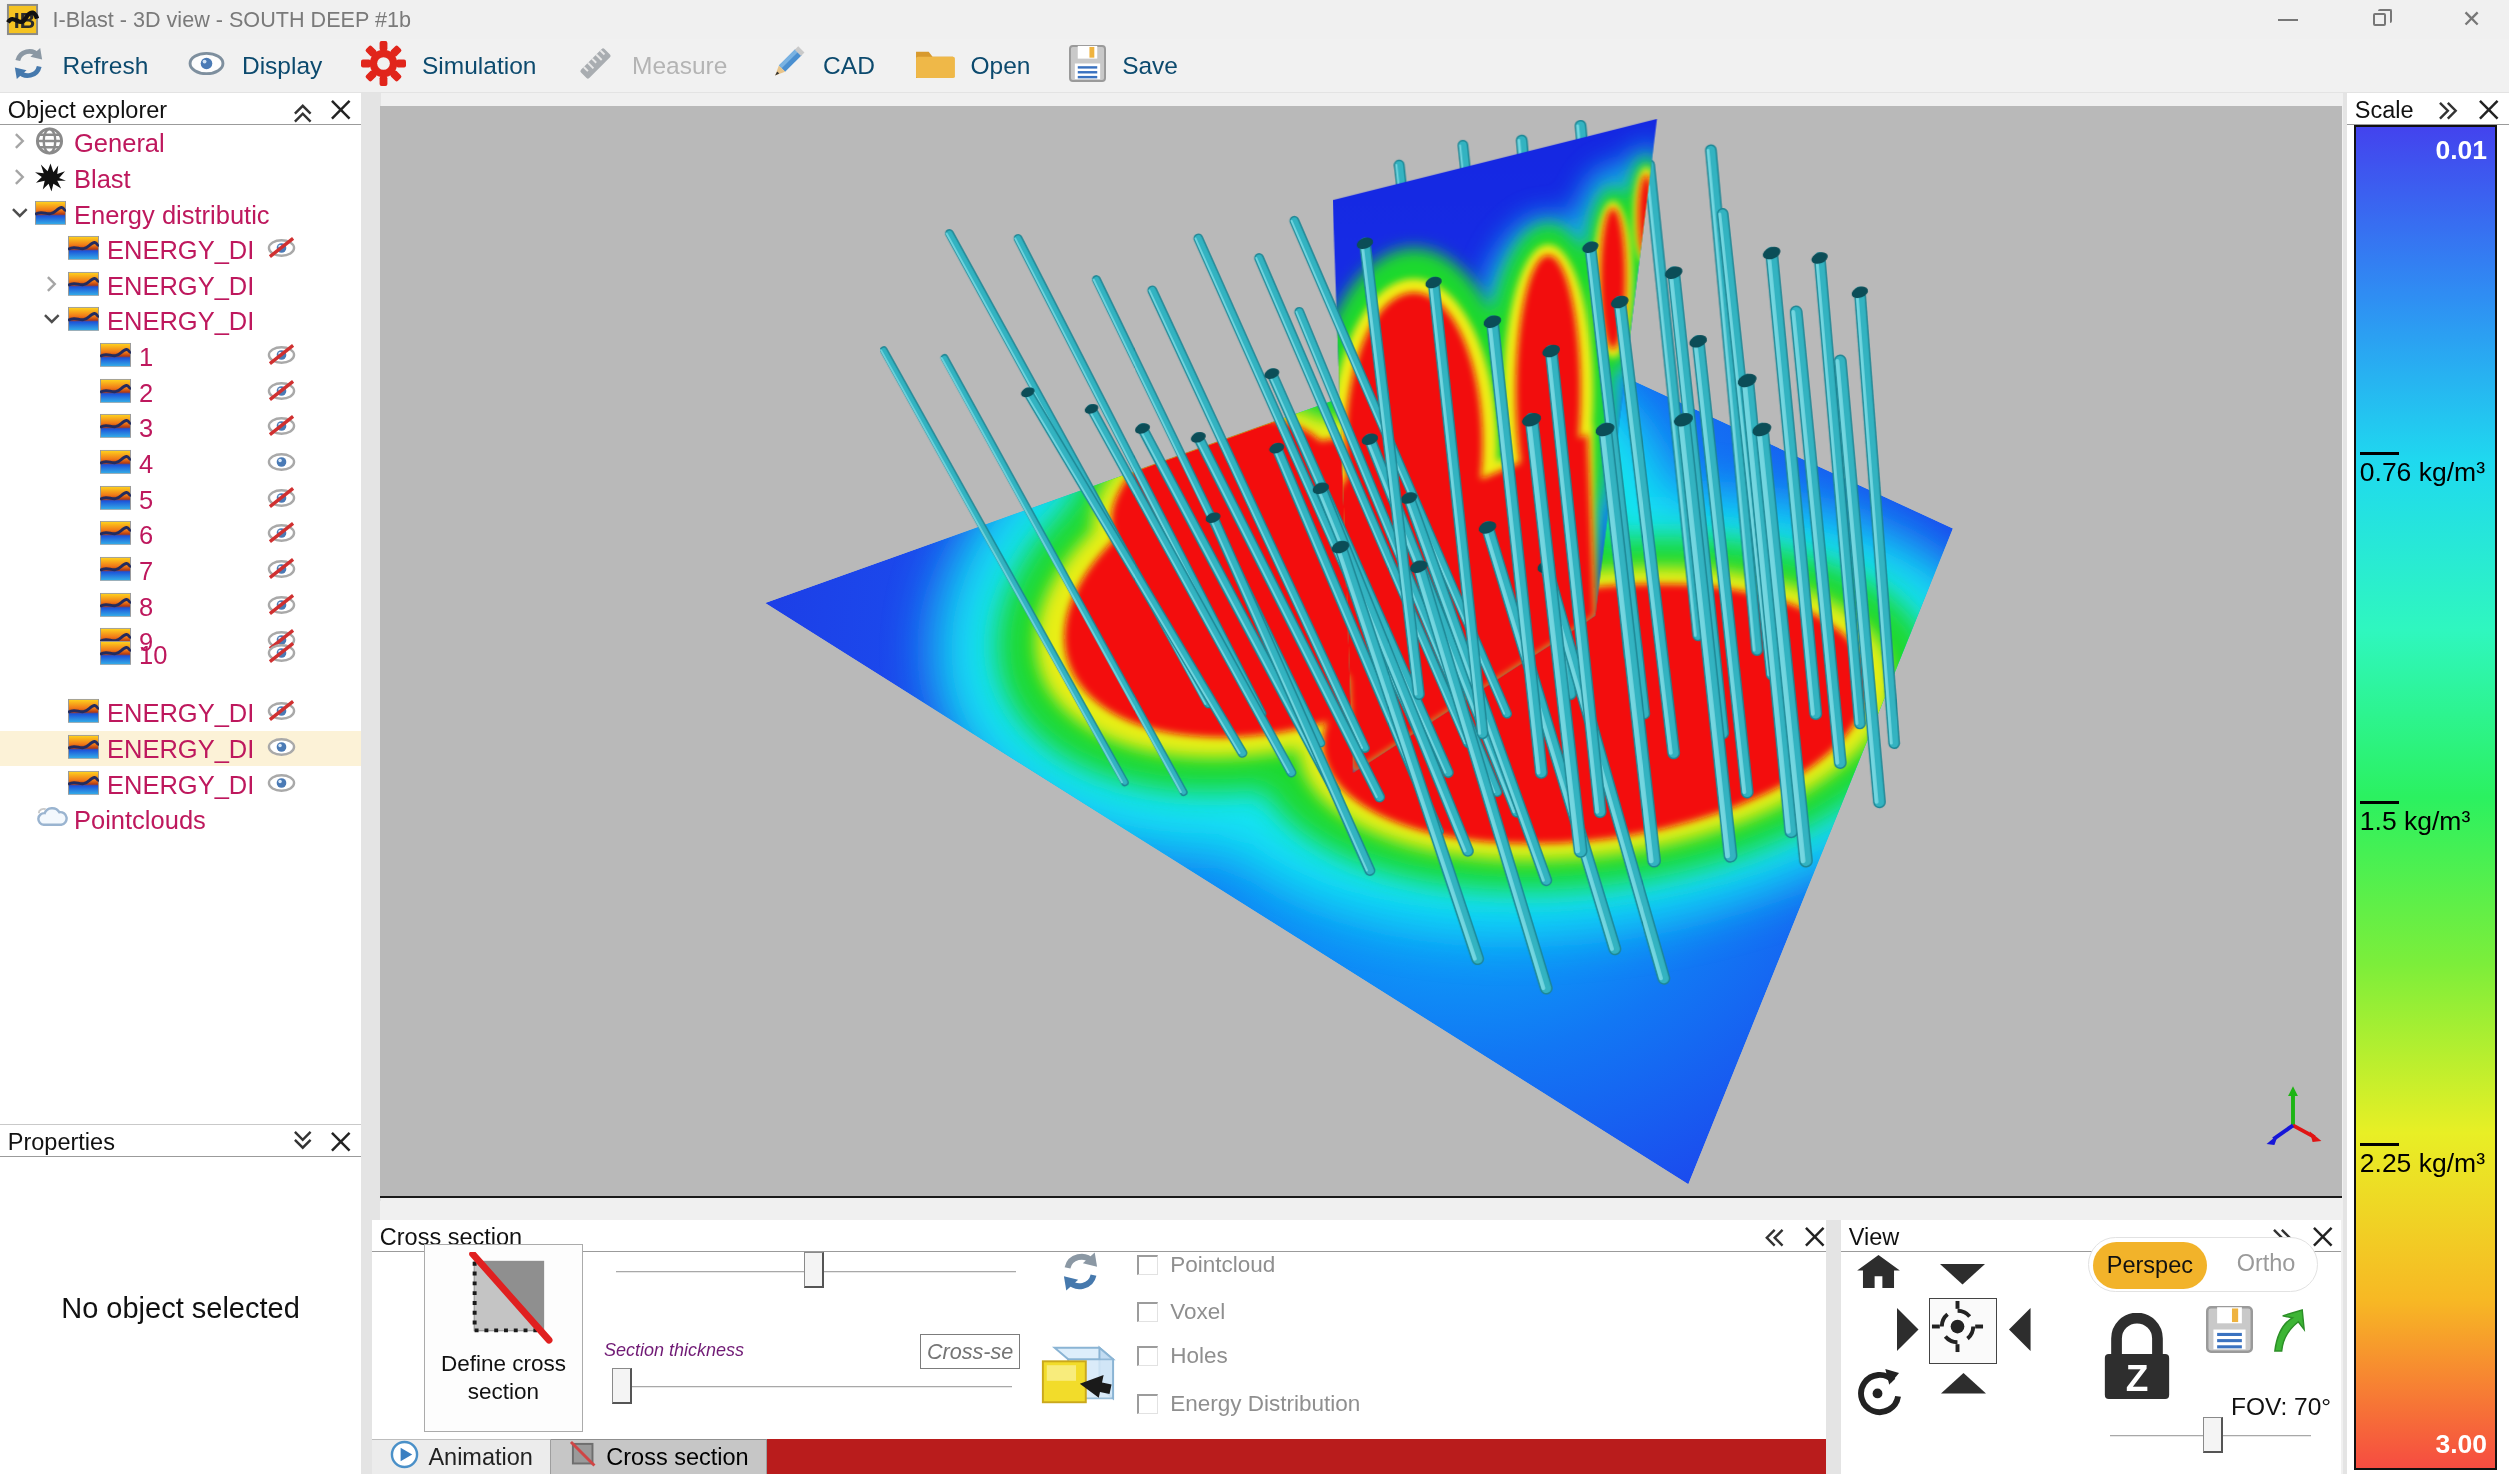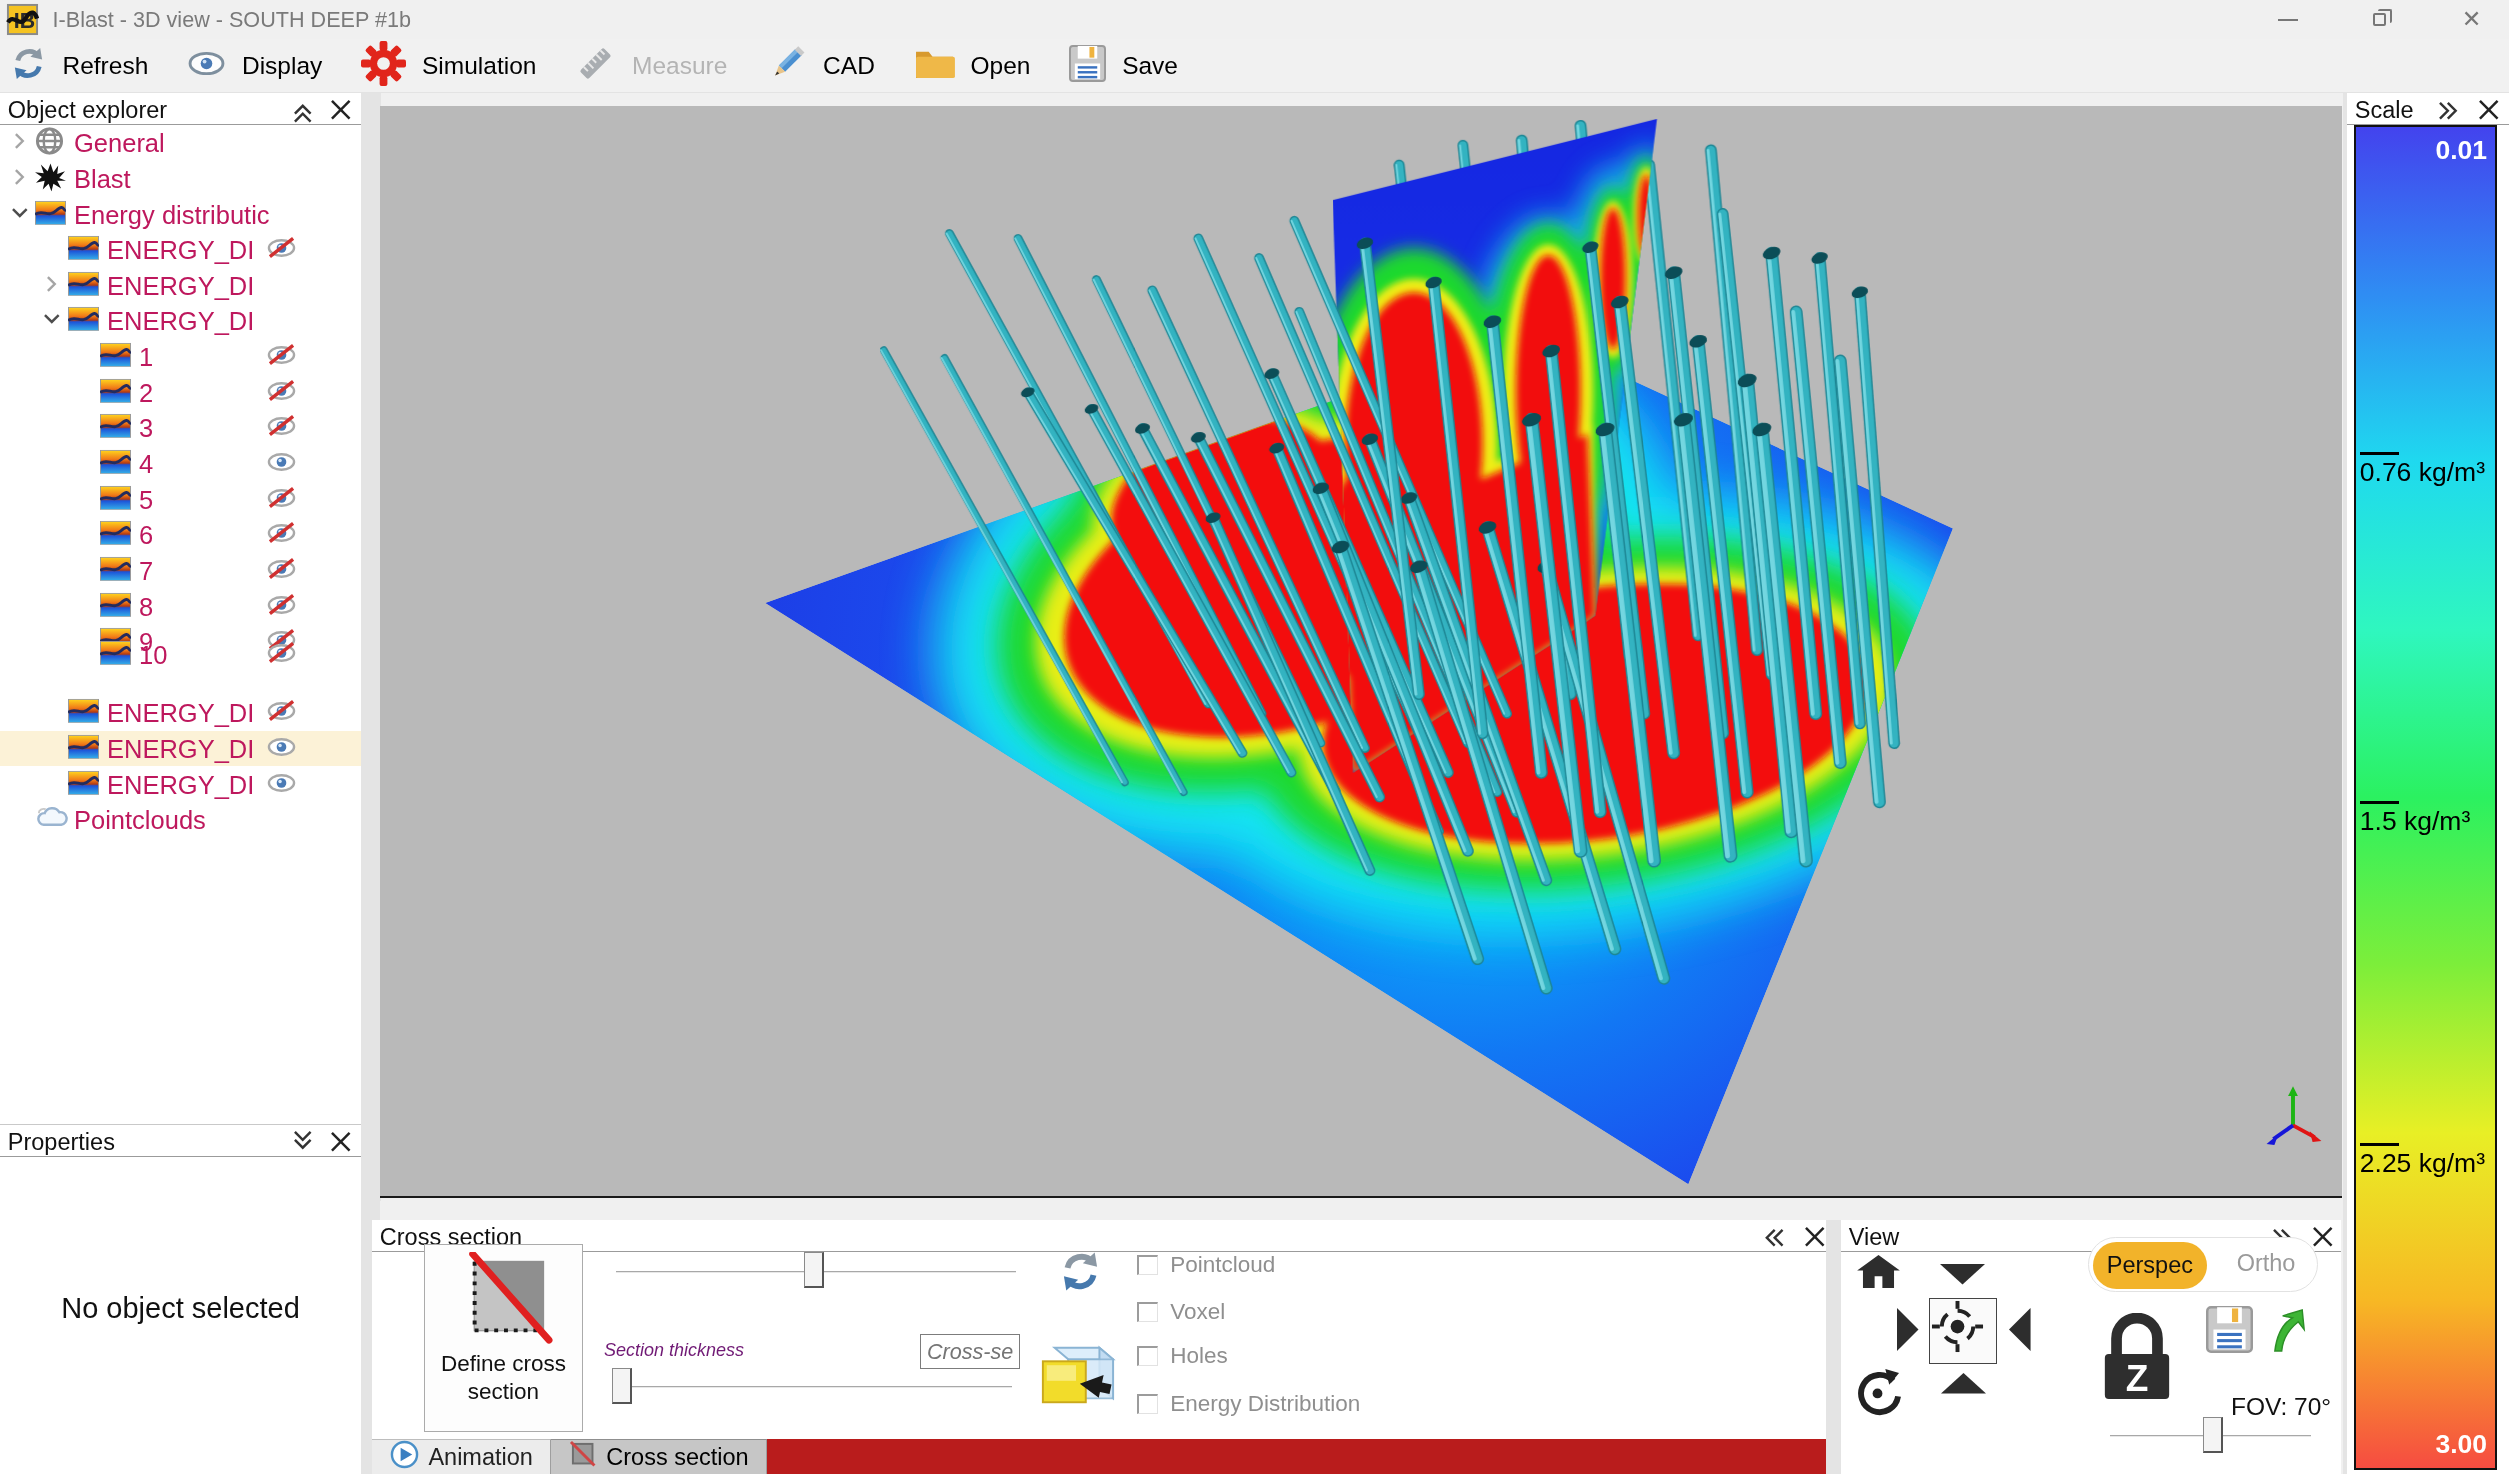--- a/index.html
+++ b/index.html
@@ -14,21 +14,21 @@
   #win-controls{position:absolute;right:9.8px;top:0;height:39px;display:flex;align-items:center;gap:37px;}
   .winbtn{width:55px;height:37px;display:flex;align-items:center;justify-content:center;color:#666;}
   .glyph-min{width:19.6px;height:2px;background:#777;}
   .glyph-restore{width:12.7px;height:12.7px;border:2px solid #777;border-radius:2px;position:relative;}
   .glyph-restore:before{content:"";position:absolute;left:2.9px;top:-5.9px;width:11.8px;height:11.8px;border:2px solid #777;border-left:none;border-bottom:none;border-radius:2px;}
   .glyph-close{font-size:23.5px;color:#777;line-height:1;}
 
   
   #toolbar{left:0;top:39px;width:2509px;height:54px;background:#f1f1f1;display:flex;align-items:center;padding-left:9.8px;border-bottom:1px solid #e3e3e3;}
   .tb-item{display:flex;align-items:center;gap:15.7px;margin-right:39px;cursor:default;}
-  .tb-label{font-size:24.5px;color:#000000;}
+  .tb-label{font-size:24.5px;color:#0c4a6e;}
   .tb-item.disabled .tb-label{color:#b4b4b4;}
 
   
   .panel{background:#fff;position:absolute;}
   .panel-header{position:relative;height:32px;border-bottom:1px solid #9b9b9b;}
   .panel-title{position:absolute;left:7.8px;top:3.9px;font-size:23.5px;color:#111;}
   .hdr-ico{position:absolute;top:4.9px;}
 
   
   .tree-row{position:absolute;left:0;width:361px;height:35px;}

